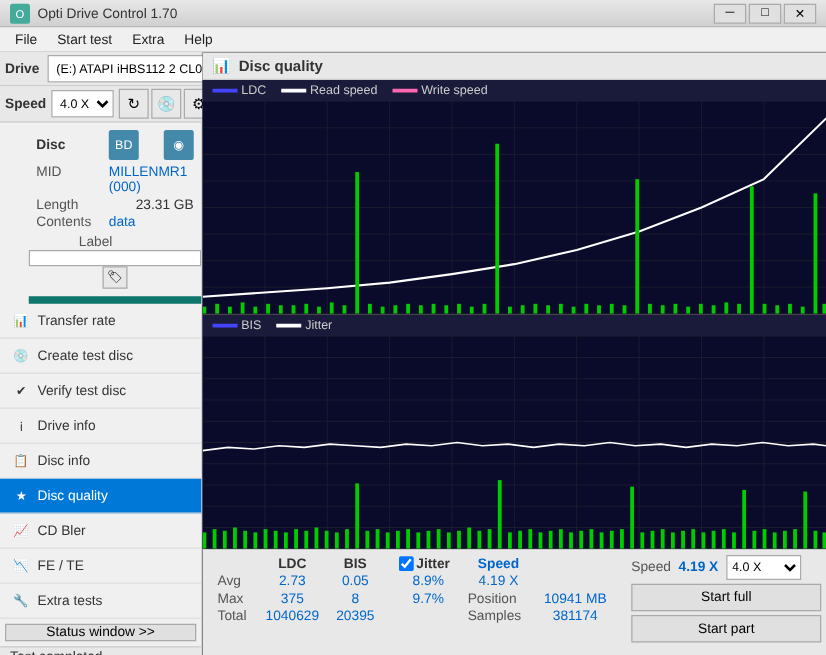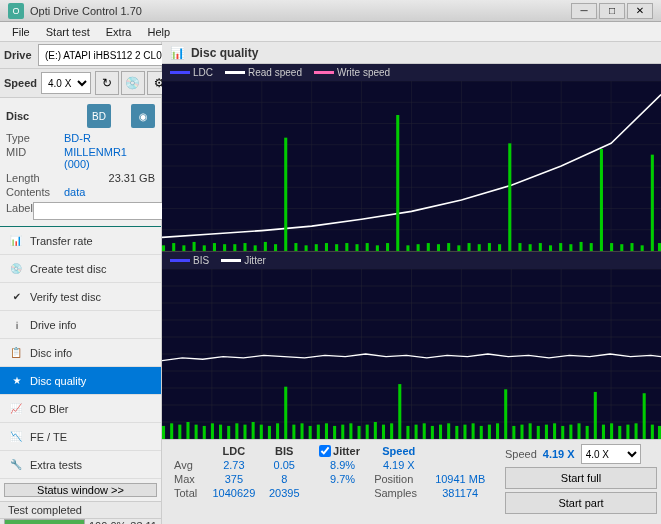--- a/index.html
+++ b/index.html
@@ -24,28 +24,28 @@
     .left-panel { width: 162px; background: #f0f0f0; border-right: 1px solid #ccc; display: flex; flex-direction: column; }
     .drive-label { font-size: 11px; font-weight: bold; color: #333; min-width: 30px; }
     .drive-dropdown { flex: 1; height: 22px; font-size: 10px; border: 1px solid #aaa; background: white; padding: 0 2px; }
     .eject-btn { width: 22px; height: 22px; background: #e0e0e0; border: 1px solid #aaa; display: flex; align-items: center; justify-content: center; font-size: 11px; cursor: pointer; }
     .speed-label { font-size: 11px; font-weight: bold; color: #333; }
     .speed-dropdown { width: 70px; height: 22px; font-size: 10px; border: 1px solid #aaa; background: white; padding: 0 2px; }
     .speed-icons { display: flex; gap: 2px; margin-left: auto; }
     .icon-btn { width: 24px; height: 24px; background: #e8e8e8; border: 1px solid #aaa; display: flex; align-items: center; justify-content: center; cursor: pointer; font-size: 12px; }
     
     
-    .disc-section { padding: 6px; border-bottom: 1px solid #0f766e; }
+    .disc-section { padding: 6px; border-bottom: 6px solid #0f766e; margin-left: 23px; }
     .disc-header { display: flex; align-items: center; justify-content: space-between; margin-bottom: 4px; }
     .disc-title { font-weight: bold; color: #333; font-size: 11px; }
     .info-row { display: flex; margin-bottom: 2px; }
     .info-label { color: #555; width: 58px; font-size: 11px; }
     .info-value { color: #0066cc; font-size: 11px; flex: 1; }
     .info-value.black { color: #333; text-align: right; }
-    .label-row { display: flex; align-items: flex-start; margin-top: 4px; }
+    .label-row { display: flex; align-items: center; margin-top: 4px; flex-direction: column; }
     .label-input { flex: 1; height: 18px; border: 1px solid #aaa; font-size: 10px; padding: 0 2px; }
     .label-icon-btn { width: 20px; height: 18px; background: #e8e8e8; border: 1px solid #aaa; display: flex; align-items: center; justify-content: center; font-size: 10px; cursor: pointer; }
     
     
     .nav-item { height: 28px; display: flex; align-items: center; padding: 0 10px; cursor: pointer; font-size: 11px; color: #333; border-bottom: 1px solid #ddd; gap: 6px; }
     .nav-item.active { background: #0078d7; color: white; }
     .nav-icon { width: 14px; height: 14px; display: flex; align-items: center; justify-content: center; font-size: 10px; }
     
     
     .status-btn { height: 26px; margin: 4px; background: #e0e0e0; border: 1px solid #aaa; cursor: pointer; font-size: 11px; display: flex; align-items: center; justify-content: center; gap: 4px; text-align: center; }
@@ -136,24 +136,20 @@
       </div>
     </div>
 
     <div class="disc-section">
       <div class="disc-header">
         <span class="disc-title">Disc</span>
         <div style="display:flex;gap:20px;">
           <div style="width:24px;height:24px;background:#4488aa;border-radius:2px;display:flex;align-items:center;justify-content:center;color:white;font-size:10px;">BD</div>
           <div style="width:24px;height:24px;background:#4488aa;border-radius:2px;display:flex;align-items:center;justify-content:center;color:white;font-size:10px;">◉</div>
         </div>
-      </div>
-      <div class="info-row">
-        <span class="info-label">Type</span>
-        <span class="info-value">BD-R</span>
       </div>
       <div class="info-row">
         <span class="info-label">MID</span>
         <span class="info-value">MILLENMR1 (000)</span>
       </div>
       <div class="info-row">
         <span class="info-label">Length</span>
         <span class="info-value black">23.31 GB</span>
       </div>
       <div class="info-row">

